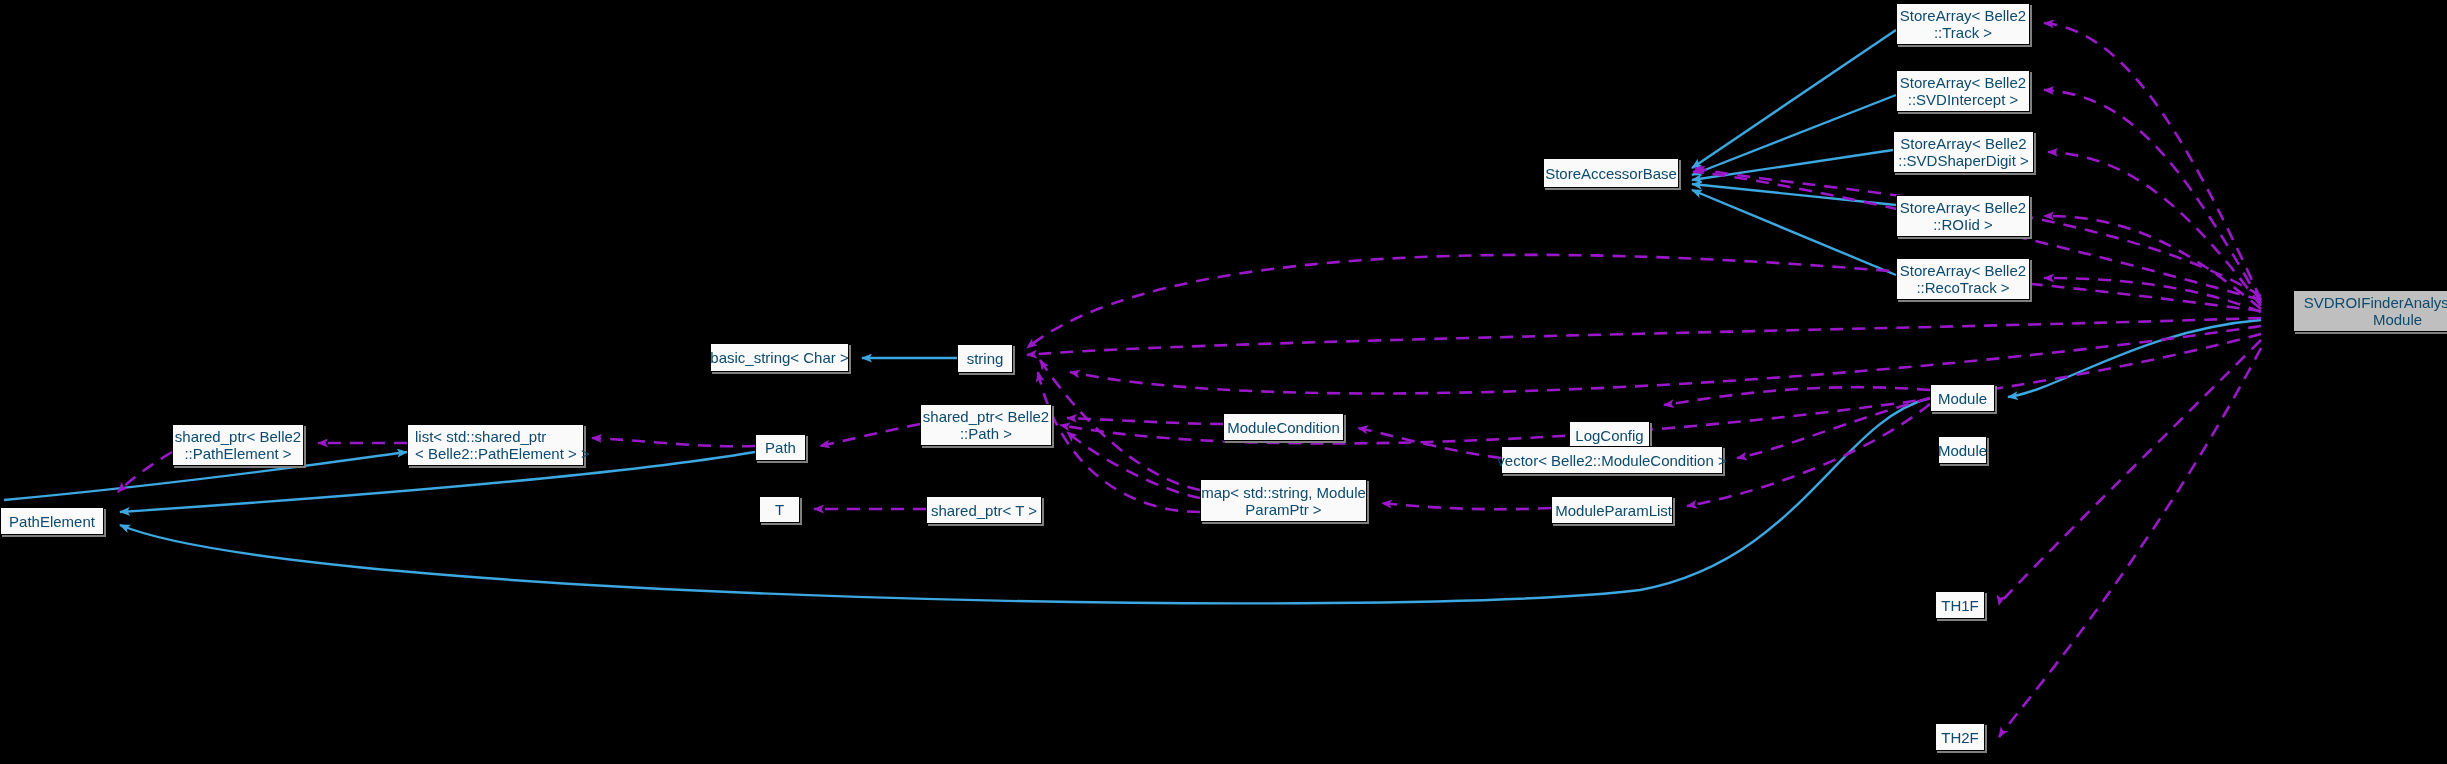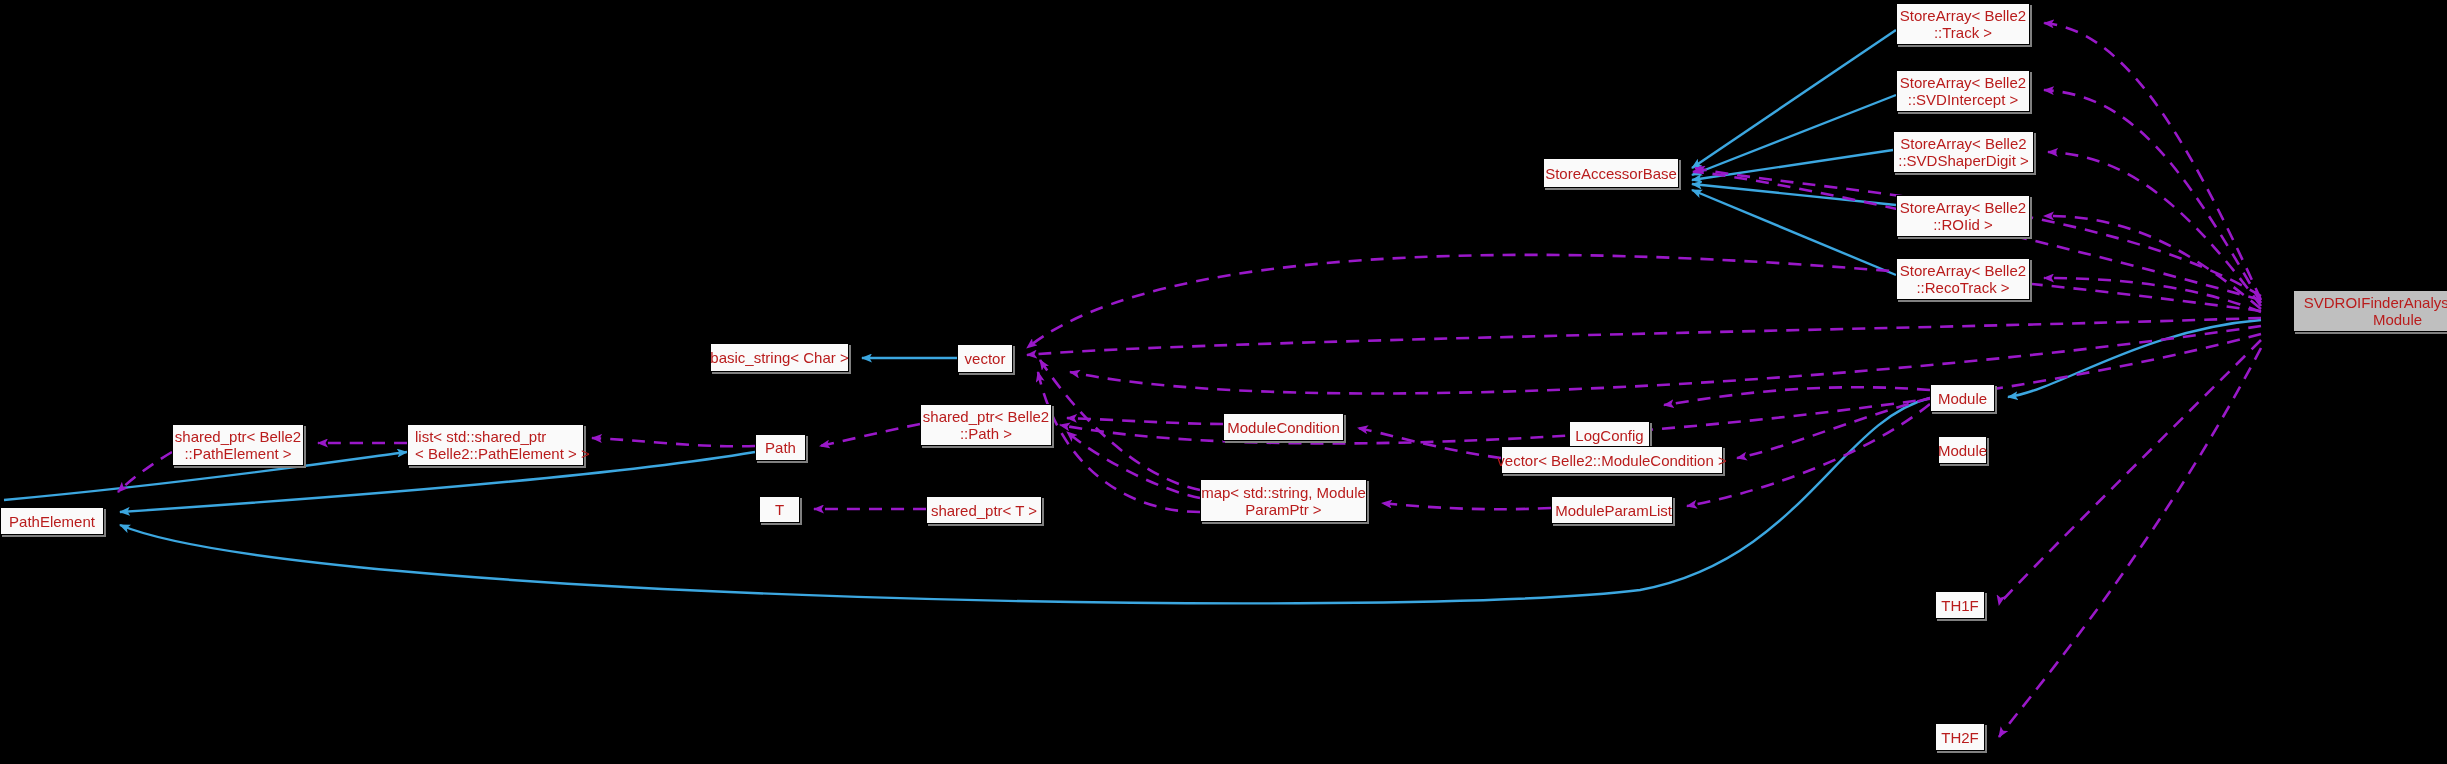--- a/index.html
+++ b/index.html
@@ -10,21 +10,21 @@
     overflow:hidden;
     font-family:"Liberation Sans", sans-serif;
   }
   #edges{position:absolute;left:0;top:0;width:2447px;height:764px;}
   .node{
     position:absolute;
     box-sizing:border-box;
     background:#fafafa;
     border:1px solid #000;
     box-shadow:2px 2px 0 0 #808080;
-    color:#b91c1c;
+    color:#0c4a6e;
     font-size:15px;
     line-height:17px;
     display:flex;
     align-items:center;
     justify-content:center;
     text-align:center;
     white-space:pre;
     letter-spacing:0px;
     z-index:5;
   }
@@ -110,21 +110,21 @@
       <div class="node" style="left: 1893px; top: 131px; width: 141px; height: 42px;"><span>StoreArray&lt; Belle2
 ::SVDShaperDigit &gt;</span></div>
       <div class="node" style="left: 1896px; top: 195px; width: 134px; height: 42px;"><span>StoreArray&lt; Belle2
 ::ROIid &gt;</span></div>
       <div class="node" style="left: 1896px; top: 258px; width: 134px; height: 42px;"><span>StoreArray&lt; Belle2
 ::RecoTrack &gt;</span></div>
       <div class="node" style="left: 1543px; top: 158px; width: 136px; height: 30px;"><span>StoreAccessorBase</span></div>
       <div class="node focus" style="left: 2261px; top: 290px; width: 209px; height: 42px; margin-left: 32px;"><span>SVDROIFinderAnalysisData
 Module</span></div>
       <div class="node" style="left: 710px; top: 343px; width: 139px; height: 29px;"><span>basic_string&lt; Char &gt;</span></div>
-      <div class="node" style="left: 957px; top: 344px; width: 56px; height: 29px;"><span>vector</span></div>
+      <div class="node" style="left: 957px; top: 344px; width: 56px; height: 29px;"><span>string</span></div>
       <div class="node" style="left: 1930px; top: 384px; width: 65px; height: 28px;"><span>Module</span></div>
       <div class="node" style="left: 1569px; top: 421px; width: 81px; height: 28px;"><span>LogConfig</span></div>
       <div class="node" style="left: 1938px; top: 436px; width: 49px; height: 28px;"><span>Module</span></div>
       <div class="node" style="left: 172px; top: 424px; width: 132px; height: 42px;"><span>shared_ptr&lt; Belle2
 ::PathElement &gt;</span></div>
       <div class="node leftal" style="left: 407px; top: 424px; width: 177px; height: 42px;"><span>list&lt; std::shared_ptr
 &lt; Belle2::PathElement &gt; &gt;</span></div>
       <div class="node" style="left: 755px; top: 434px; width: 51px; height: 27px;"><span>Path</span></div>
       <div class="node" style="left: 920px; top: 404px; width: 132px; height: 42px;"><span>shared_ptr&lt; Belle2
 ::Path &gt;</span></div>

